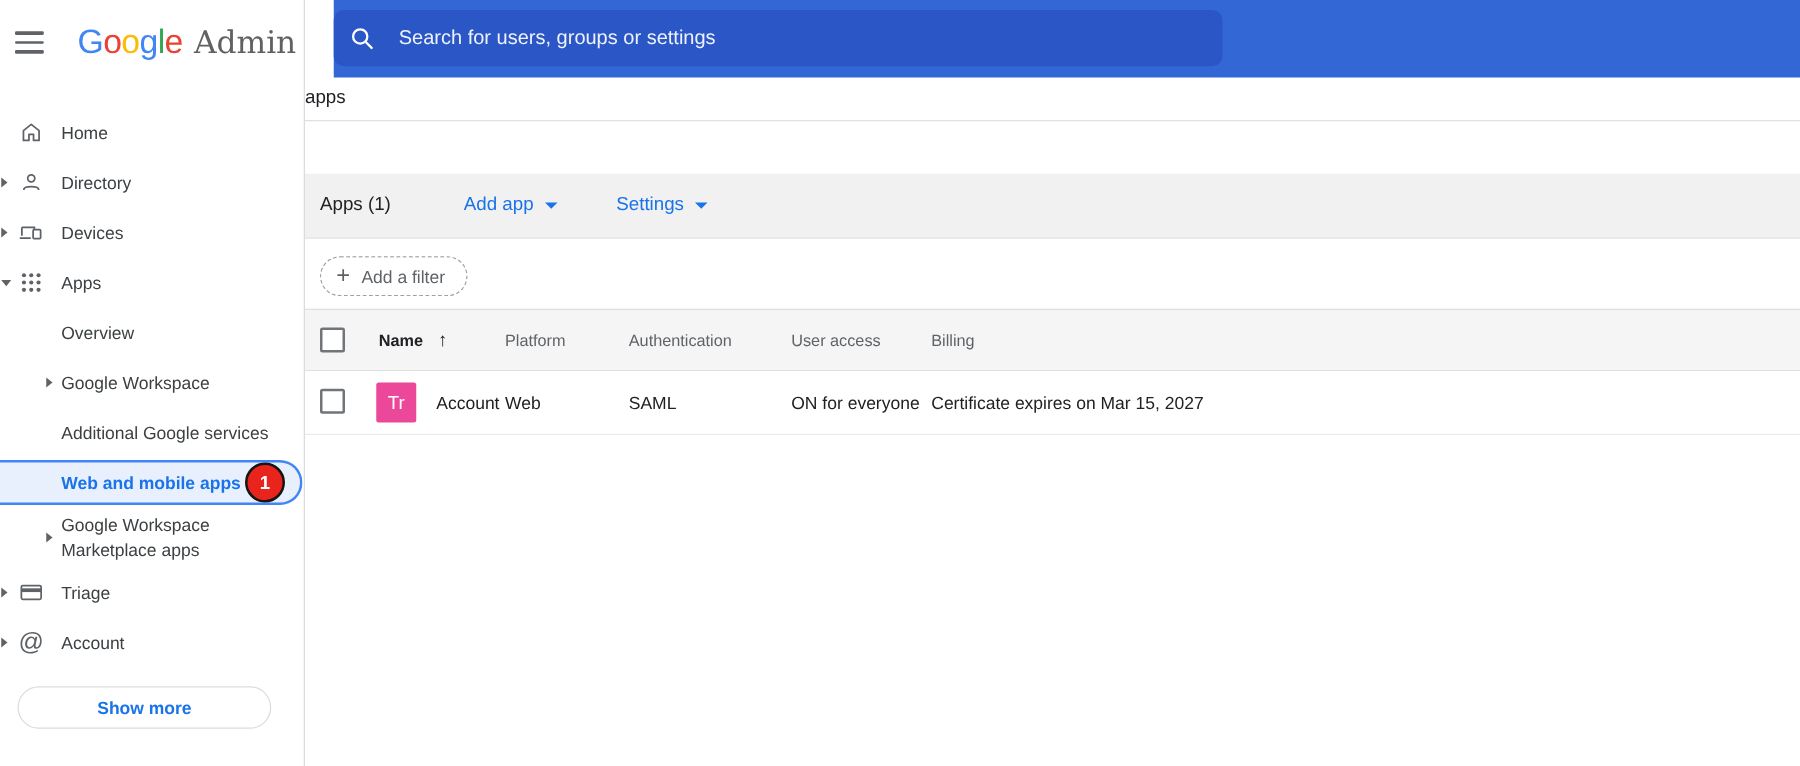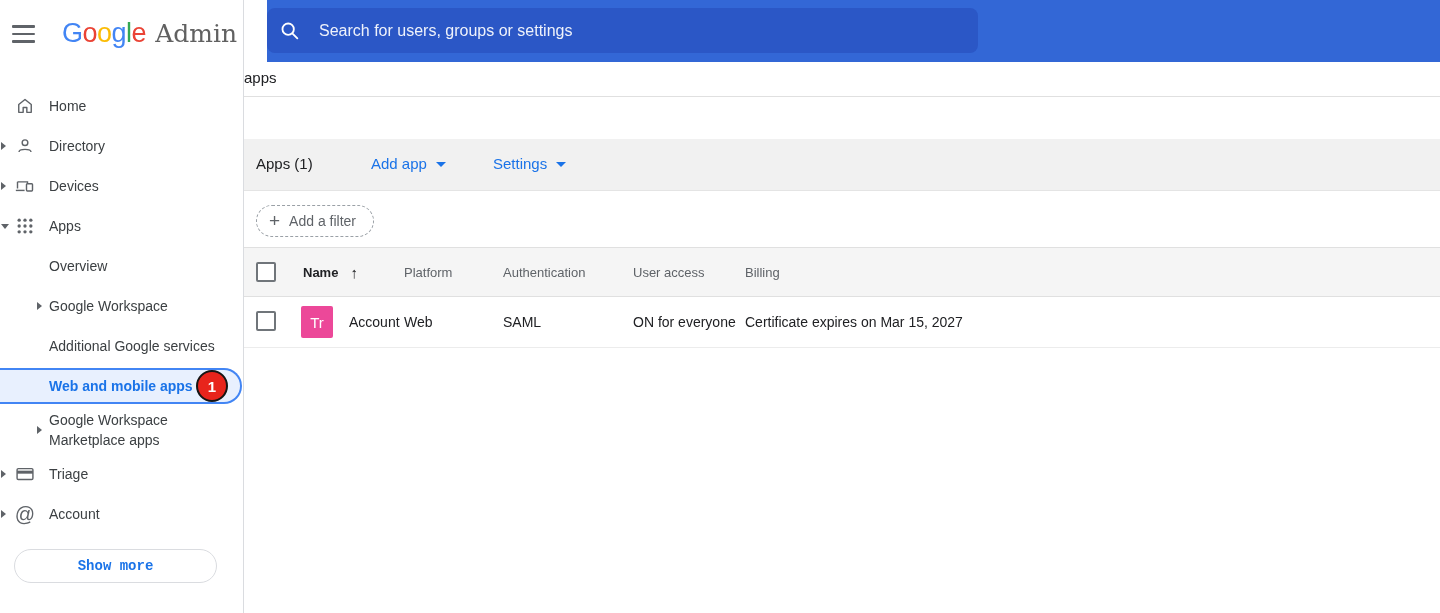--- a/index.html
+++ b/index.html
@@ -43,21 +43,21 @@
   }
   .selected-pill .nav-label { font-weight:bold; top:8px; }
   .annotation-badge {
     position:absolute; left:196px; top:370px; width:32px; height:32px; border-radius:50%;
     border:2px solid #151515; color:#fff; font-weight:bold; font-size:15px;
     display:flex; align-items:center; justify-content:center; z-index:4;
   }
   .show-more {
     position:absolute; left:14px; top:549px; width:203px; height:34px; background:#fff;
     border:1px solid #dadce0; border-radius:17px; font-size:14px; font-weight:bold;
-    display:flex; align-items:center; justify-content:center; cursor:pointer;font-family:Liberation Mono, monospace;
+    display:flex; align-items:center; justify-content:center; cursor:pointer;
   }
 
   
   .breadcrumb { position:absolute; left:244px; top:69px; font-size:15px; color:#202124; }
   .divider { position:absolute; height:1px; background:#e0e0e0; }
 
   .toolbar { position:absolute; left:243px; top:139px; width:1197px; height:52px; background:#f1f1f1; border-bottom:1px solid #e4e4e4; }
   .toolbar-title { position:absolute; left:13px; top:16px; font-size:15px; color:#202124; }
   .tb-btn { position:absolute; top:16px; font-size:15px; display:flex; align-items:center; gap:9px; cursor:pointer; }
   .caret { width:0; height:0; border-top:5px solid #1a73e8; border-left:5px solid transparent; border-right:5px solid transparent; margin-top:2px; }

